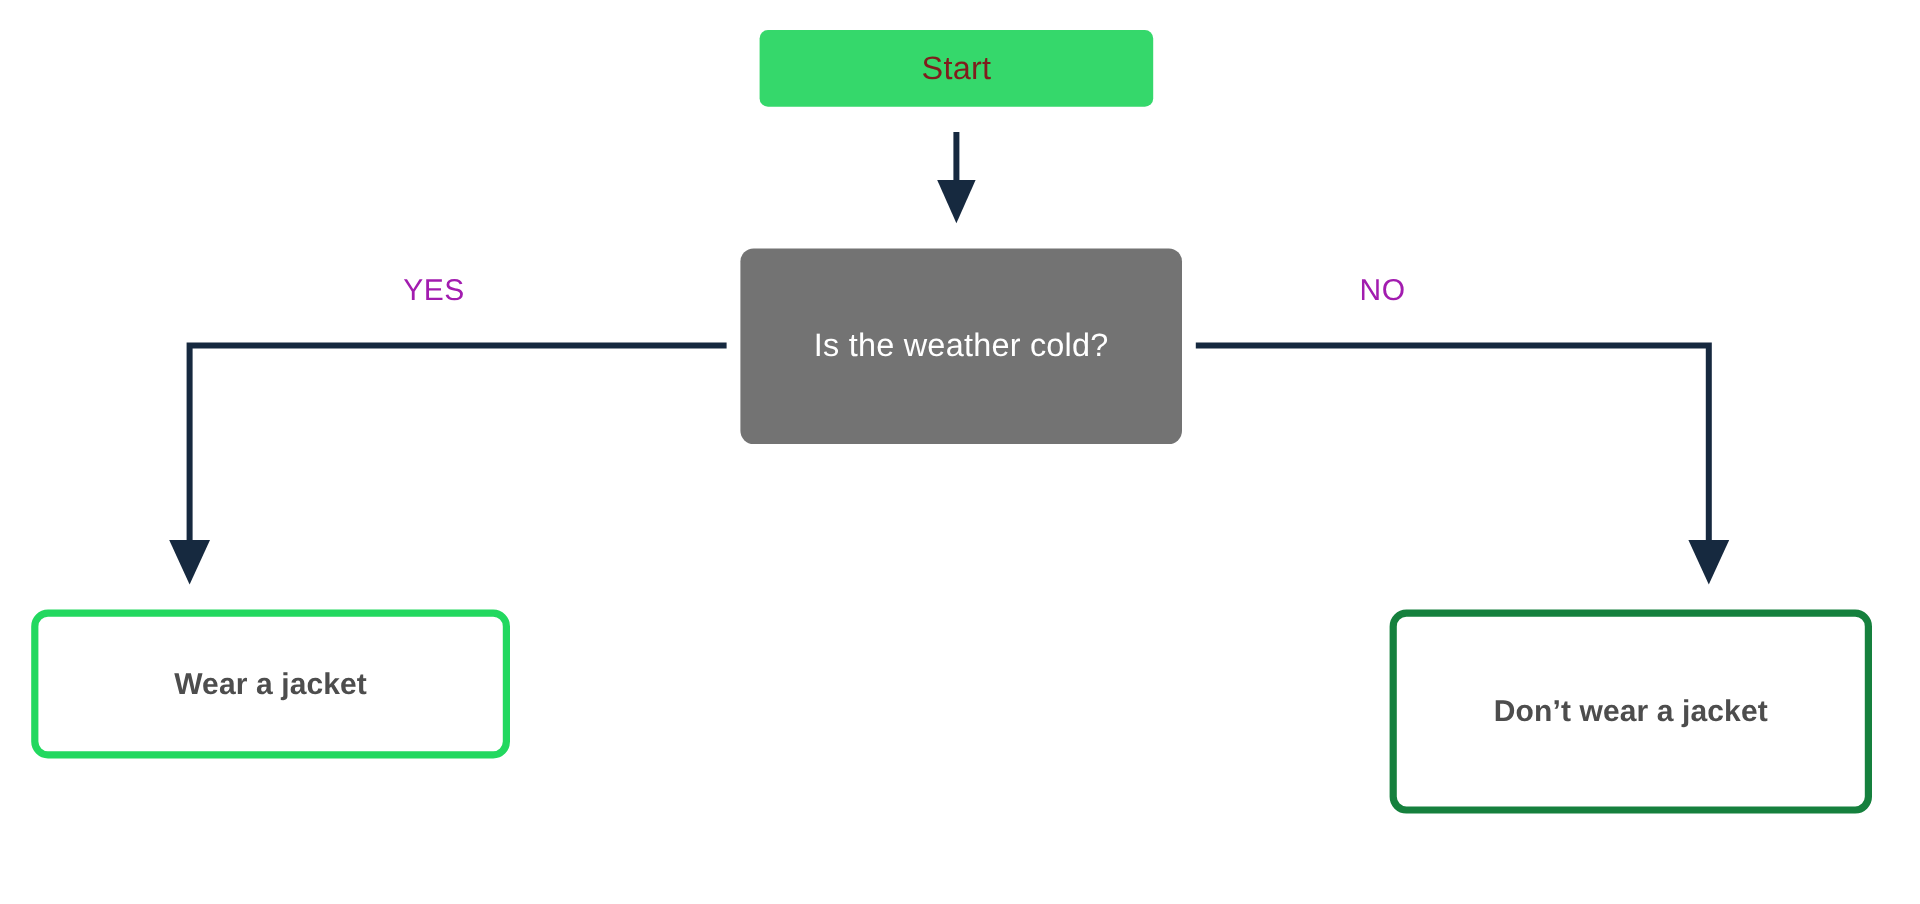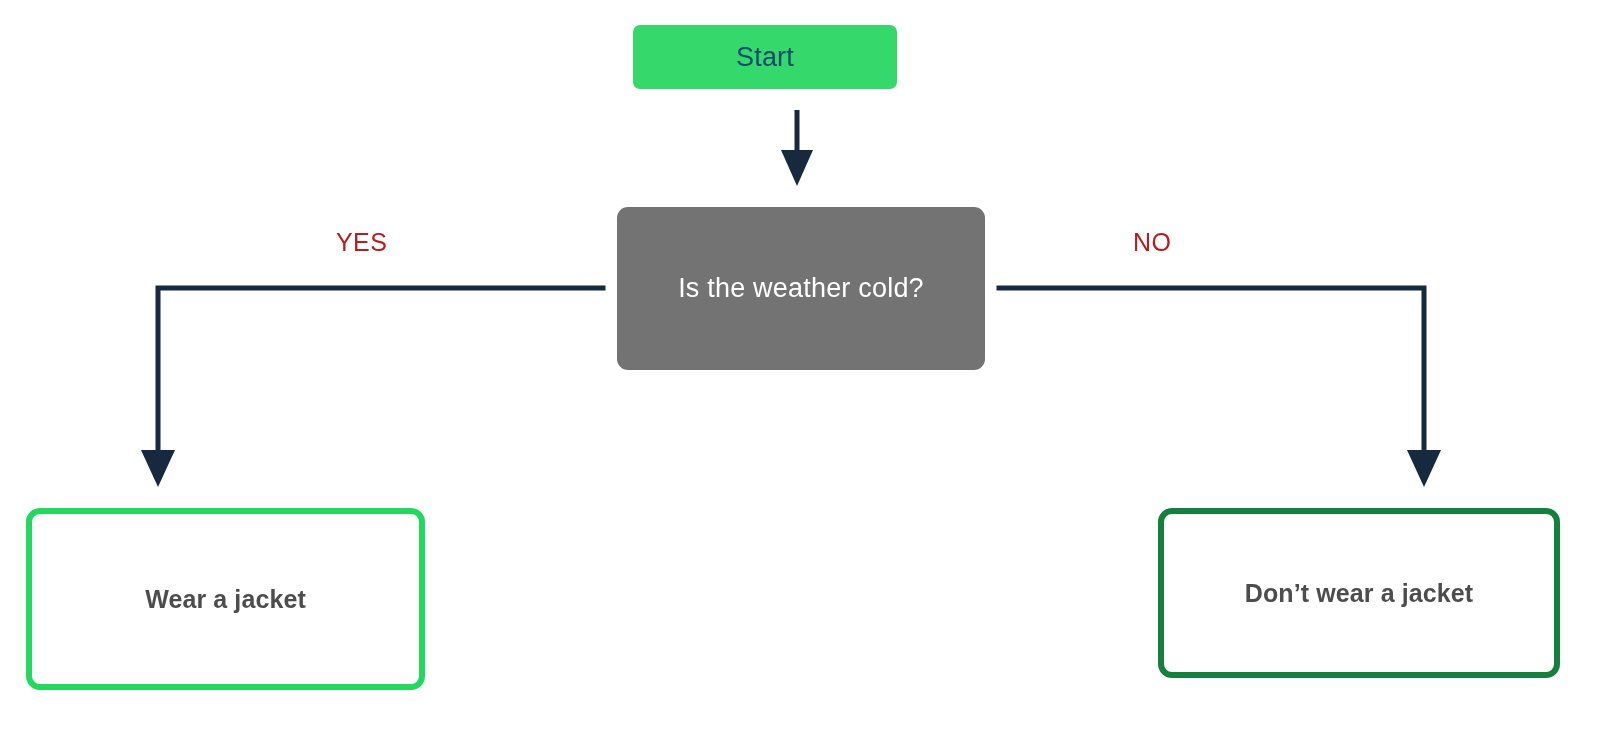--- a/index.html
+++ b/index.html
@@ -32,25 +32,25 @@
     display: flex;
     align-items: center;
     justify-content: center;
     text-align: center;
   }
 
   
   #node-start {
     left: 633px;
     top: 25px;
-    width: 264px;
+    width: 328px;
     height: 64px;
     background: #35d86b;
     border-radius: 7px;
-    color: #0c4a6e;
+    color: #7f1d1d;
     font-size: 27px;
     font-weight: 400;
     letter-spacing: 0.2px;
   }
 
   
   #node-decision {
     left: 617px;
     top: 207px;
     width: 368px;
@@ -69,35 +69,35 @@
     border-radius: 14px;
     color: #4d4d4d;
     font-size: 25px;
     font-weight: 700;
     letter-spacing: 0.1px;
   }
   #node-yes-outcome {
     left: 26px;
     top: 508px;
     width: 399px;
-    height: 182px;
+    height: 124px;
     border: 6px solid #22d85f;
   }
   #node-no-outcome {
     left: 1158px;
     top: 508px;
     width: 402px;
     height: 170px;
     border: 6px solid #15803d;
   }
 
   
   .edge-label {
     position: absolute;
-    color: #b91c1c;
+    color: #a21caf;
     font-size: 25px;
     font-weight: 400;
     letter-spacing: 0.4px;
     white-space: nowrap;
   }
   #edge-label-yes {
     left: 336px;
     top: 228px;
   }
   #edge-label-no {

